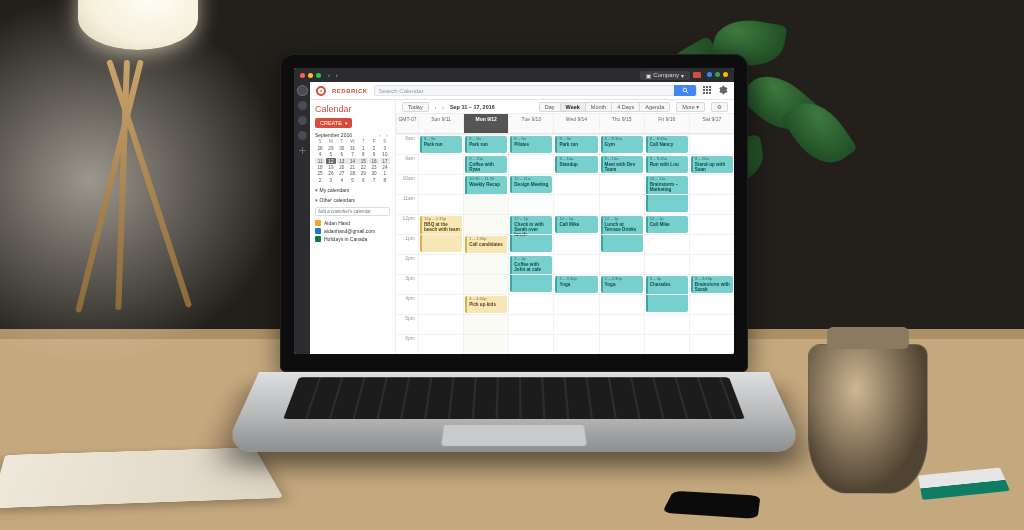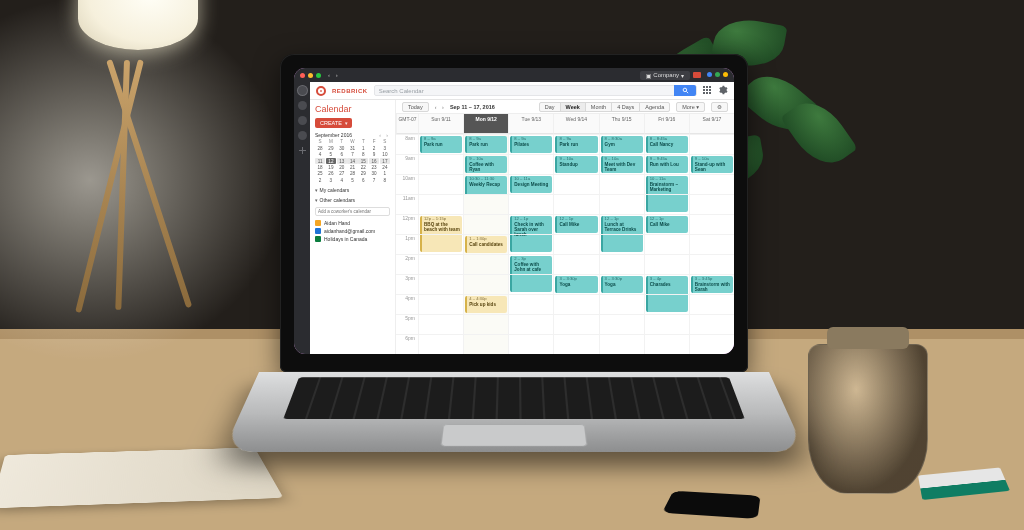--- a/index.html
+++ b/index.html
@@ -89,21 +89,21 @@
     border-radius: 14px 14px 6px 6px;
     padding: 14px 14px 18px 14px;
     box-shadow: 0 8px 26px rgba(0,0,0,.55), inset 0 0 0 1px #222;
   }
   .screen {
     width: 100%; height: 100%;
     background: #f0abfc;
     display: flex; flex-direction: column;
     font-size: 6px;
     color: #222;
-    border-radius: 11px;
+    border-radius: 2px;
     overflow: hidden;
   }
   .kbdeck {
     width: 510px; height: 132px; margin-left: -21px;
     background: linear-gradient(#dedfe0,#b9babb 55%,#8d8e8f);
     border-radius: 0 0 26px 26px / 0 0 40px 40px;
     transform: perspective(900px) rotateX(58deg);
     transform-origin: top center;
     box-shadow: 0 22px 30px rgba(0,0,0,.5);
     position: relative;

